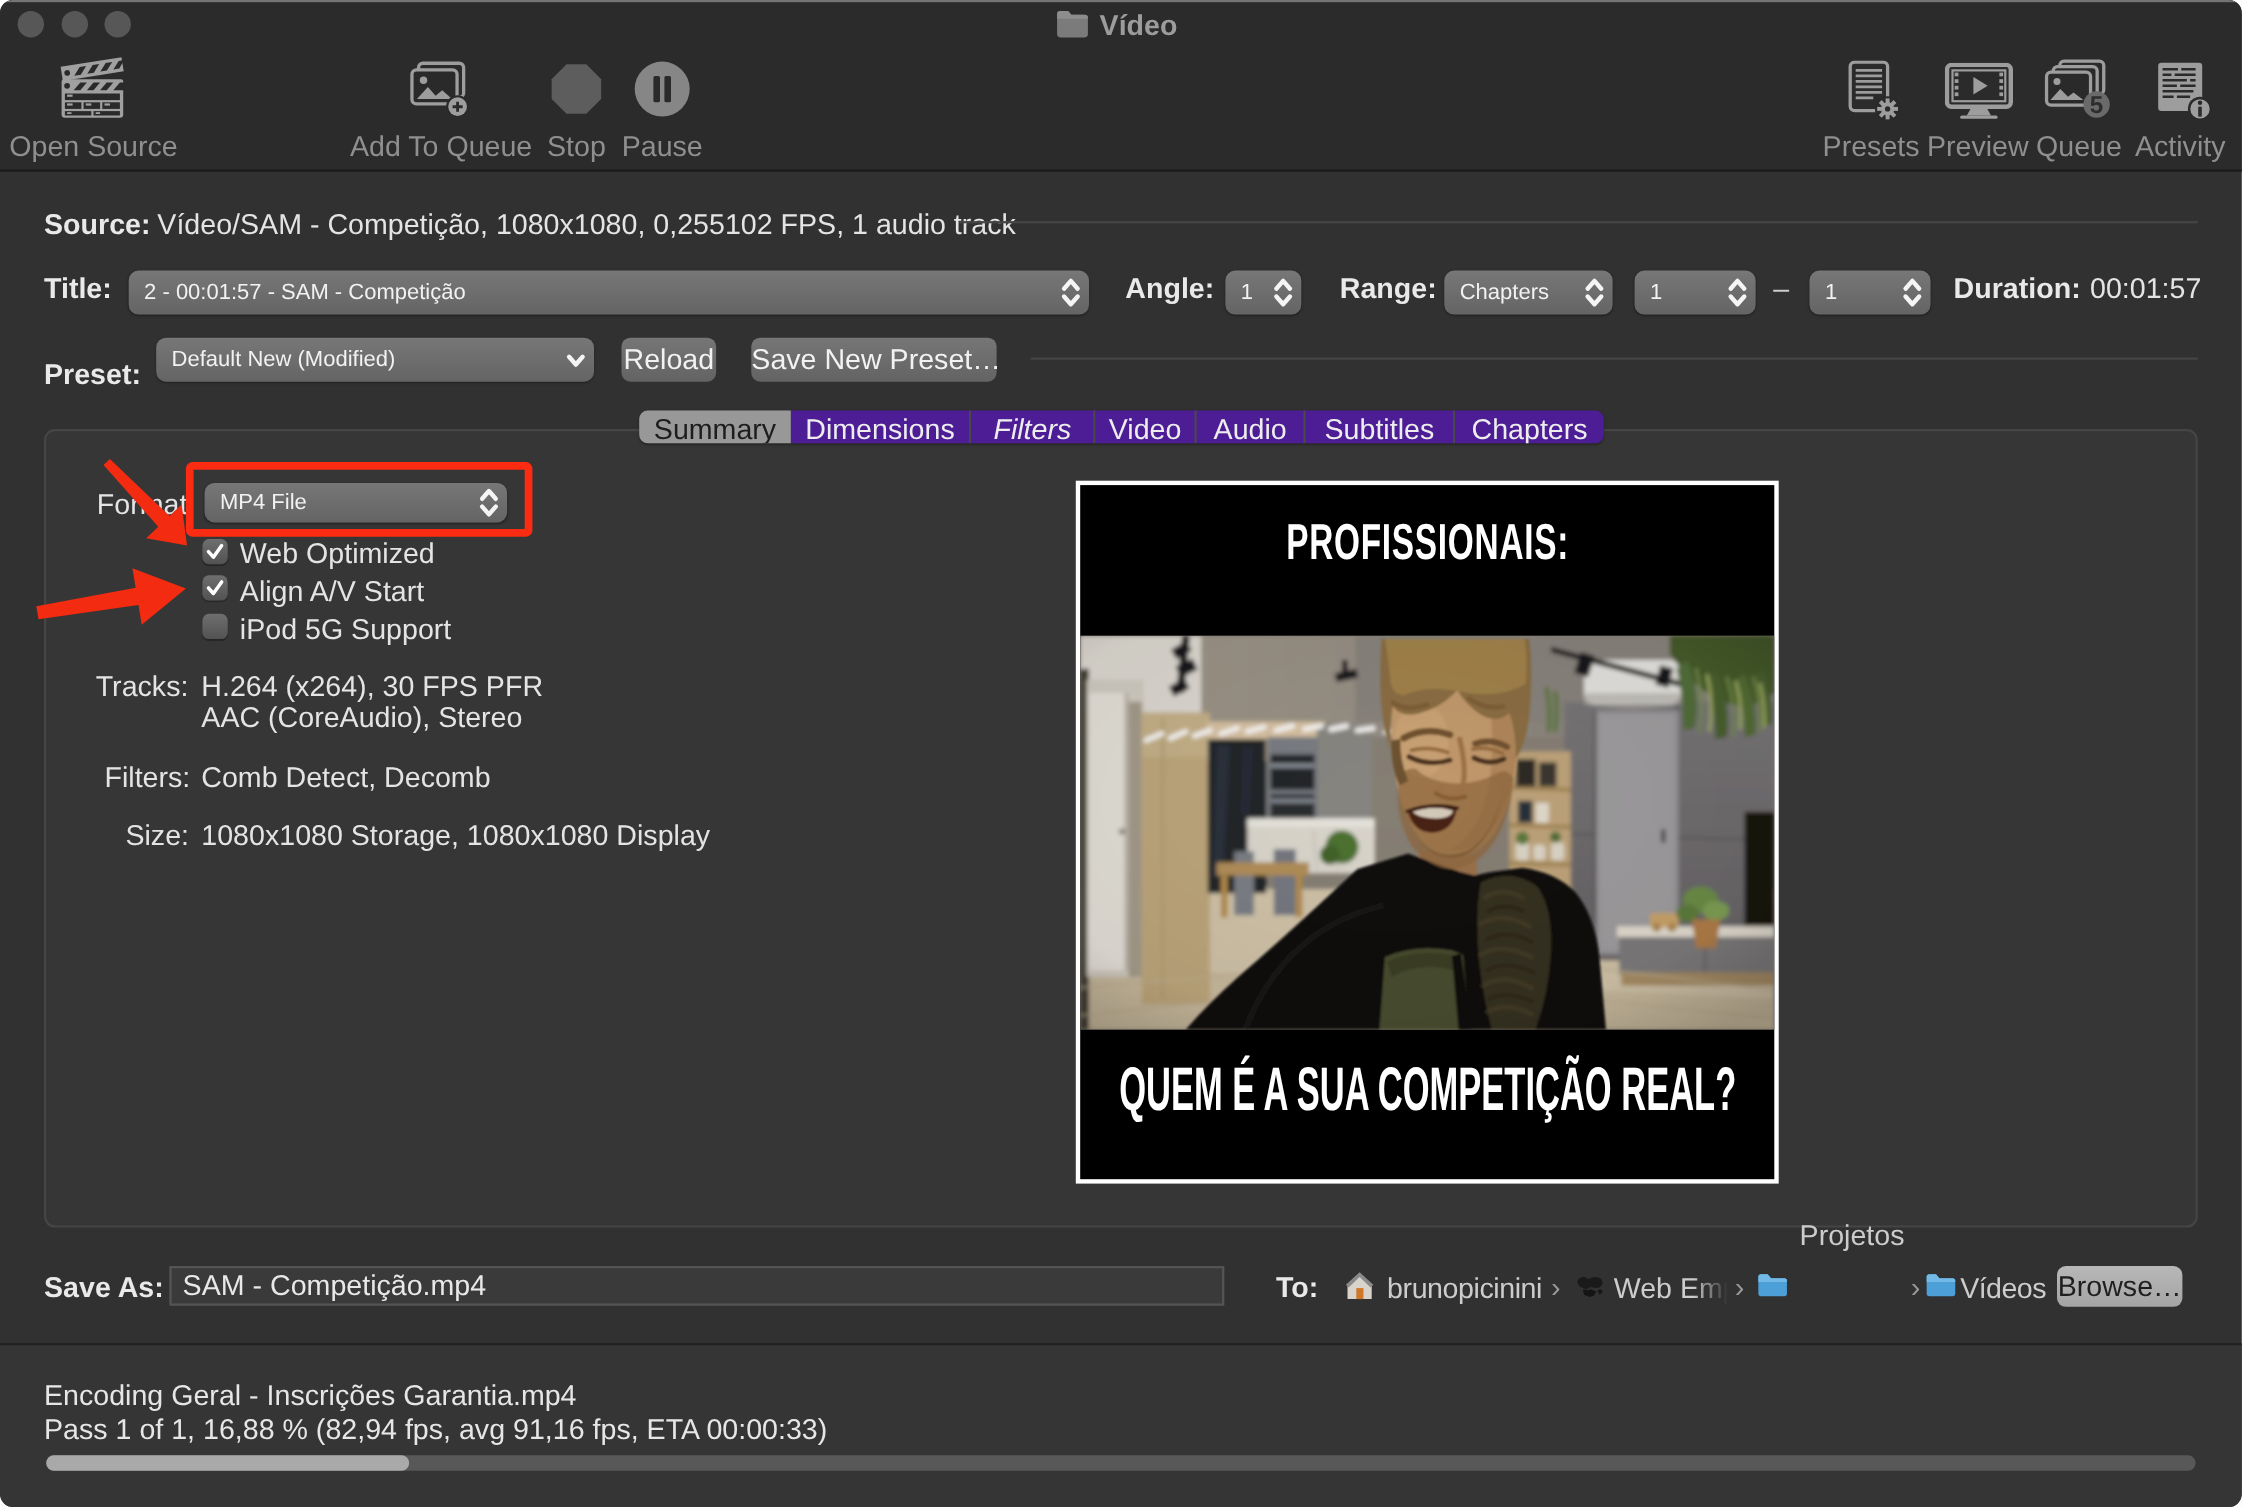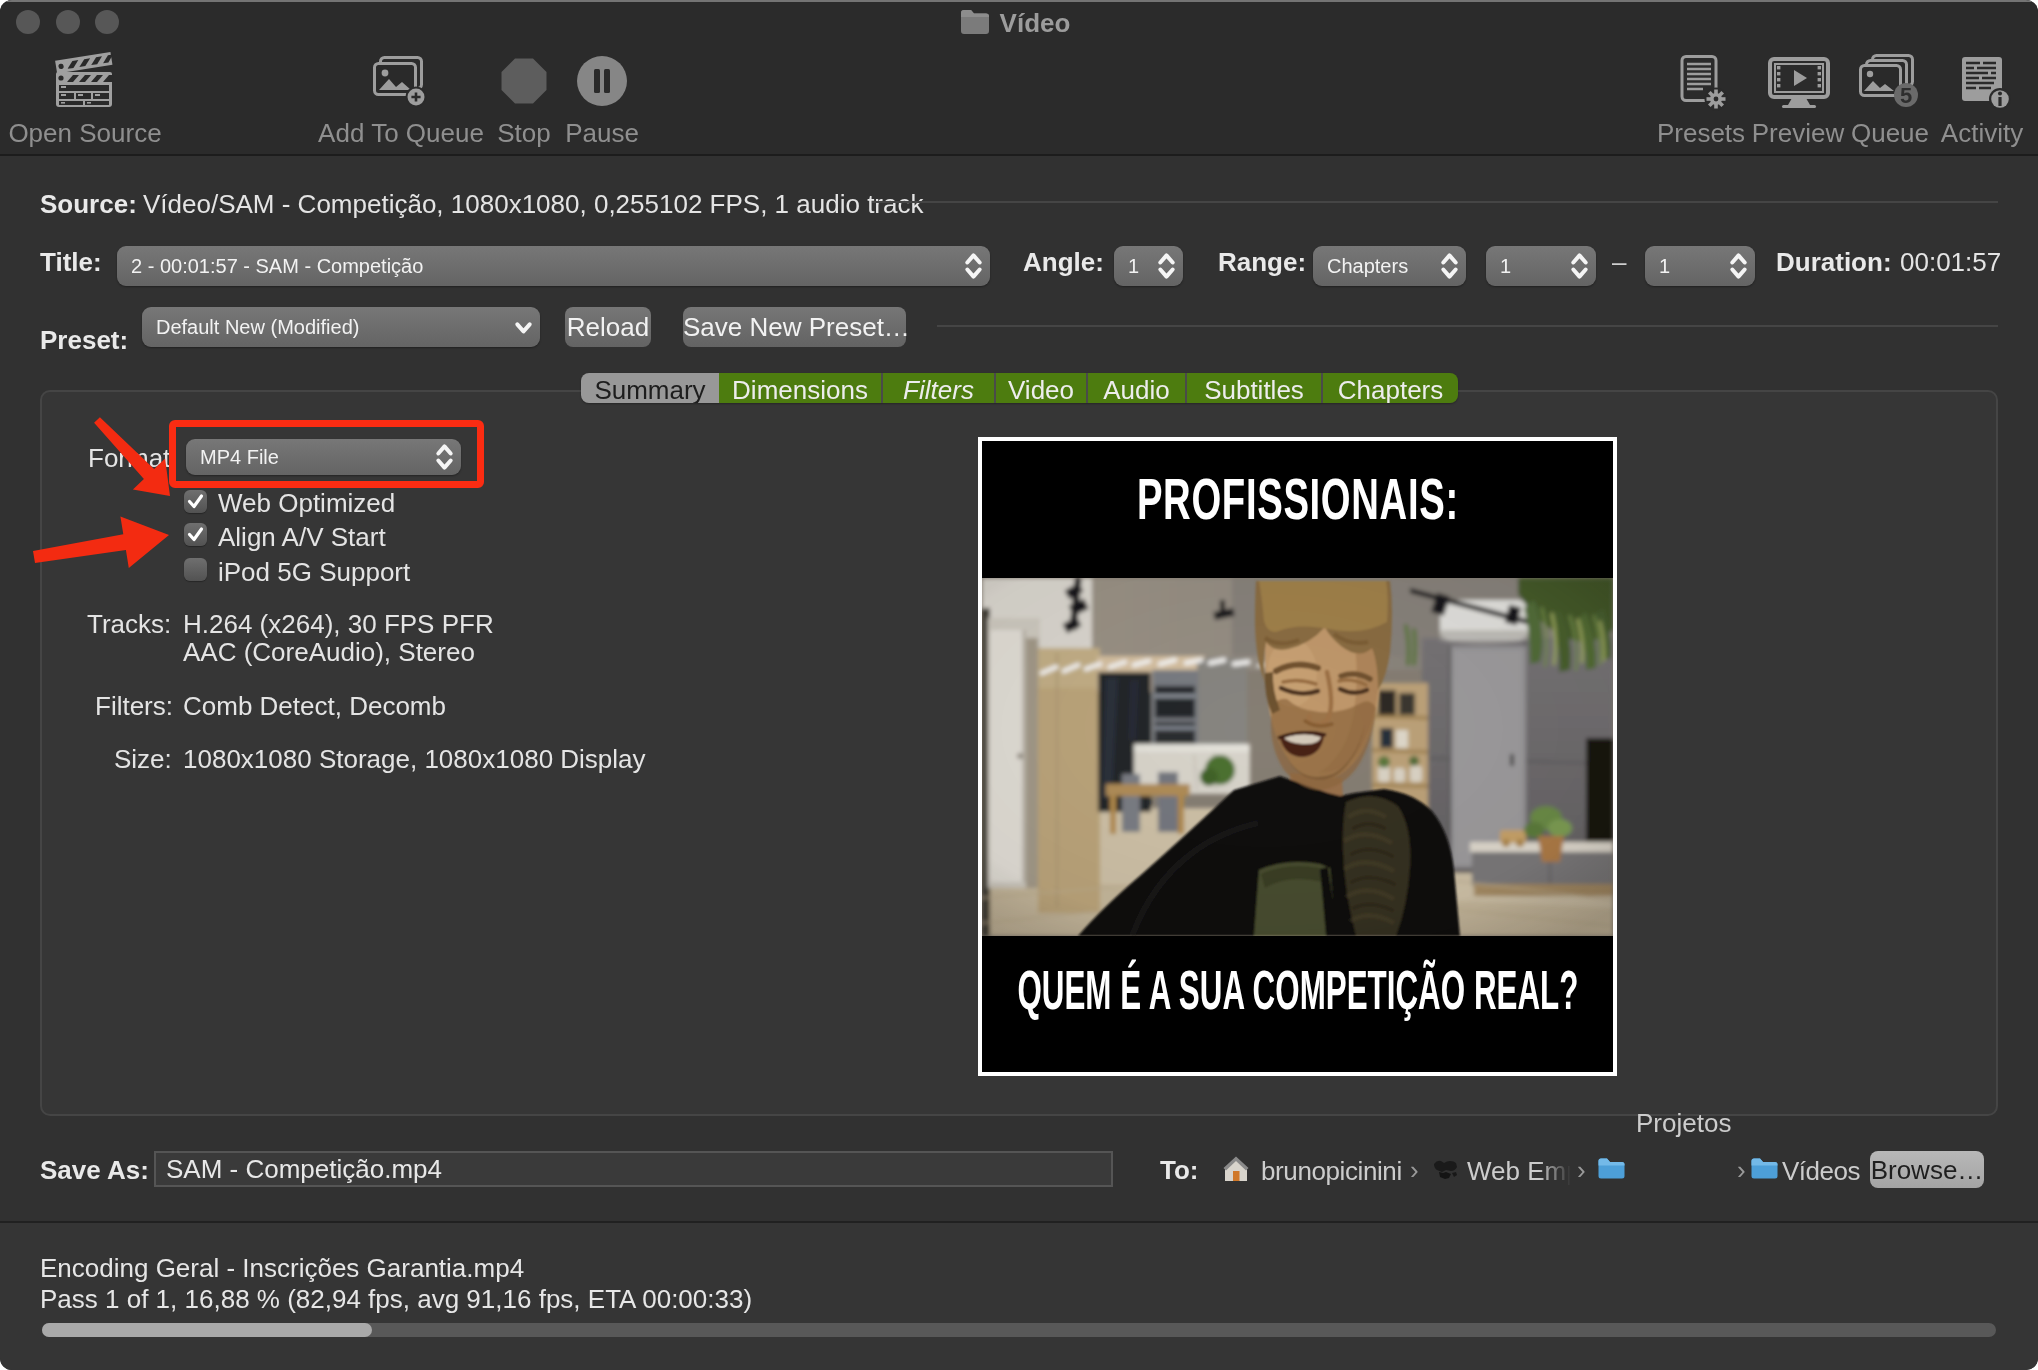--- a/index.html
+++ b/index.html
@@ -26,21 +26,21 @@
   .popup .ptxt { position:absolute; left:14px; top:50%; transform:translateY(-50%); }
   .popup .updown { position:absolute; right:5px; top:50%; transform:translateY(-50%); }
   .sepline { position:absolute; height:2px; background:#454545; }
   .btn {
     position:absolute; border-radius:8px; background:linear-gradient(#767676,#636363);
     color:#f2f2f2; font-size:26px; text-align:center;
   }
   .btn span { position:absolute; left:0; right:0; top:50%; transform:translateY(-50%); white-space:nowrap; }
   
   #tabs { position:absolute; left:581px; top:373px; height:30px; display:flex; border-radius:8px; overflow:hidden; box-shadow:0 1px 2px rgba(0,0,0,.3);text-align:right; }
-  .tab { height:34px; background:#4d7c0f; color:#ededed; font-size:26px; display:flex; align-items:center; justify-content:center; border-right:2px solid #4a4a4a; }
+  .tab { height:34px; background:#4c1d95; color:#ededed; font-size:26px; display:flex; align-items:center; justify-content:center; border-right:2px solid #4a4a4a; }
   .tab:last-child { border-right:none; }
   .tab.sel { background:#989898; color:#1d1d1d; border-right:none; }
   
   #gbox { position:absolute; left:40px; top:390px; width:1958px; height:726px; background:#363636; border:2px solid #454545; border-radius:10px; }
   .chk { position:absolute; width:23px; height:23px; border-radius:6px; background:linear-gradient(#6f6f6f,#525252); box-shadow:0 1px 1px rgba(0,0,0,.3); }
   
   #pframe { position:absolute; left:978px; top:437px; width:639px; height:639px; background:#ffffff; }
   #pimg { position:absolute; left:4px; top:4px; width:631px; height:631px; background:#000000; overflow:hidden; }
   .memetxt { position:absolute; left:0; width:631px; display:flex; justify-content:center; color:#ffffff; font-weight:700; white-space:nowrap; }
   
@@ -295,21 +295,21 @@
   <div class="val" style="left:114px; top:744px;">Size:</div>
   <div class="val" style="left:183px; top:744px;">1080x1080 Storage, 1080x1080 Display</div>
 
   <svg id="arrows" style="position:absolute; left:0; top:0;" width="600" height="700" viewBox="0 0 600 700">
     <polygon points="99.9,417.2 154.1,469.1 165.1,458.6 170,496 132.9,489.4 143.9,478.9 94.1,422.8" fill="#f32b11"></polygon>
     <polygon points="33,551.1 123.3,534.3 120.4,516.5 169,535 128.8,567.9 125.9,550.1 35,562.9" fill="#f32b11"></polygon>
   </svg>
 
   <div id="pframe">
     <div id="pimg">
-      <div class="memetxt" id="meme1" style="top:24px; font-size:58px;">
+      <div class="memetxt" id="meme1" style="top:24px; font-size:46px;">
           <span style="transform:scaleX(0.66); letter-spacing:1px;">PROFISSIONAIS:</span>
         </div>
       <div id="photo" style="position:absolute; left:0px; top:137px; width:631px; height:358px; background:#8a8379;">
       <svg width="631" height="358" viewBox="0 0 631 358">
         <defs>
           <filter id="bgb" x="-5%" y="-5%" width="110%" height="110%">
                 <feGaussianBlur stdDeviation="2"></feGaussianBlur>
               </filter>
           <filter id="manb" x="-5%" y="-5%" width="110%" height="110%">
                 <feGaussianBlur stdDeviation="1.2"></feGaussianBlur>

